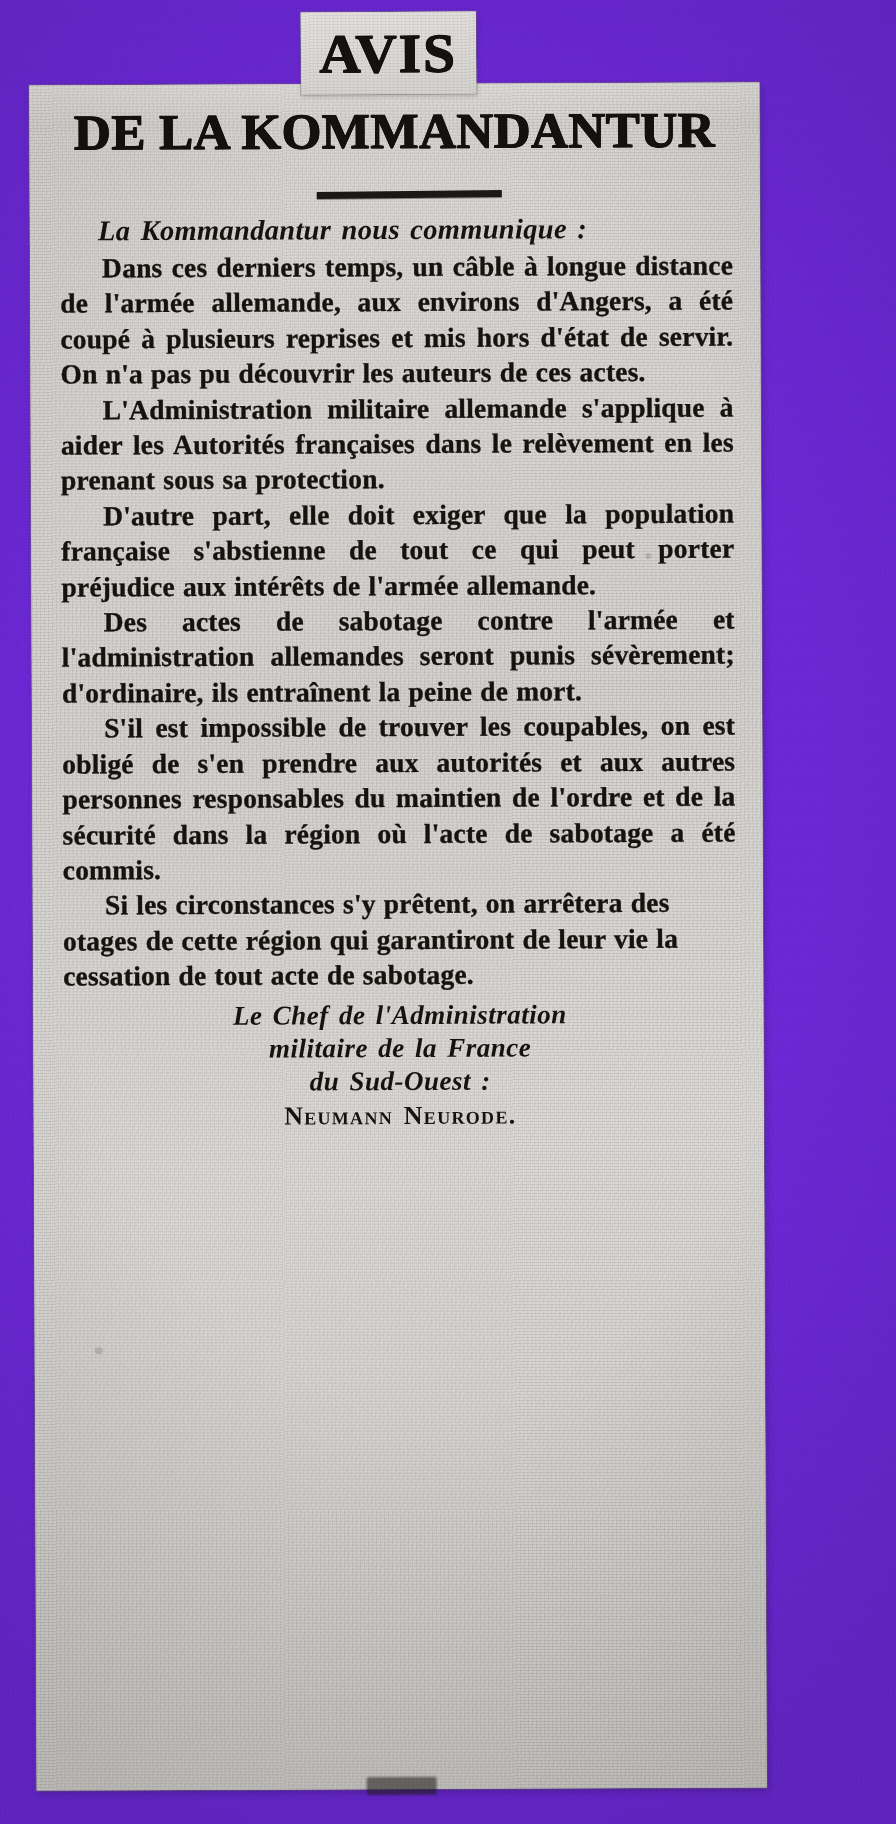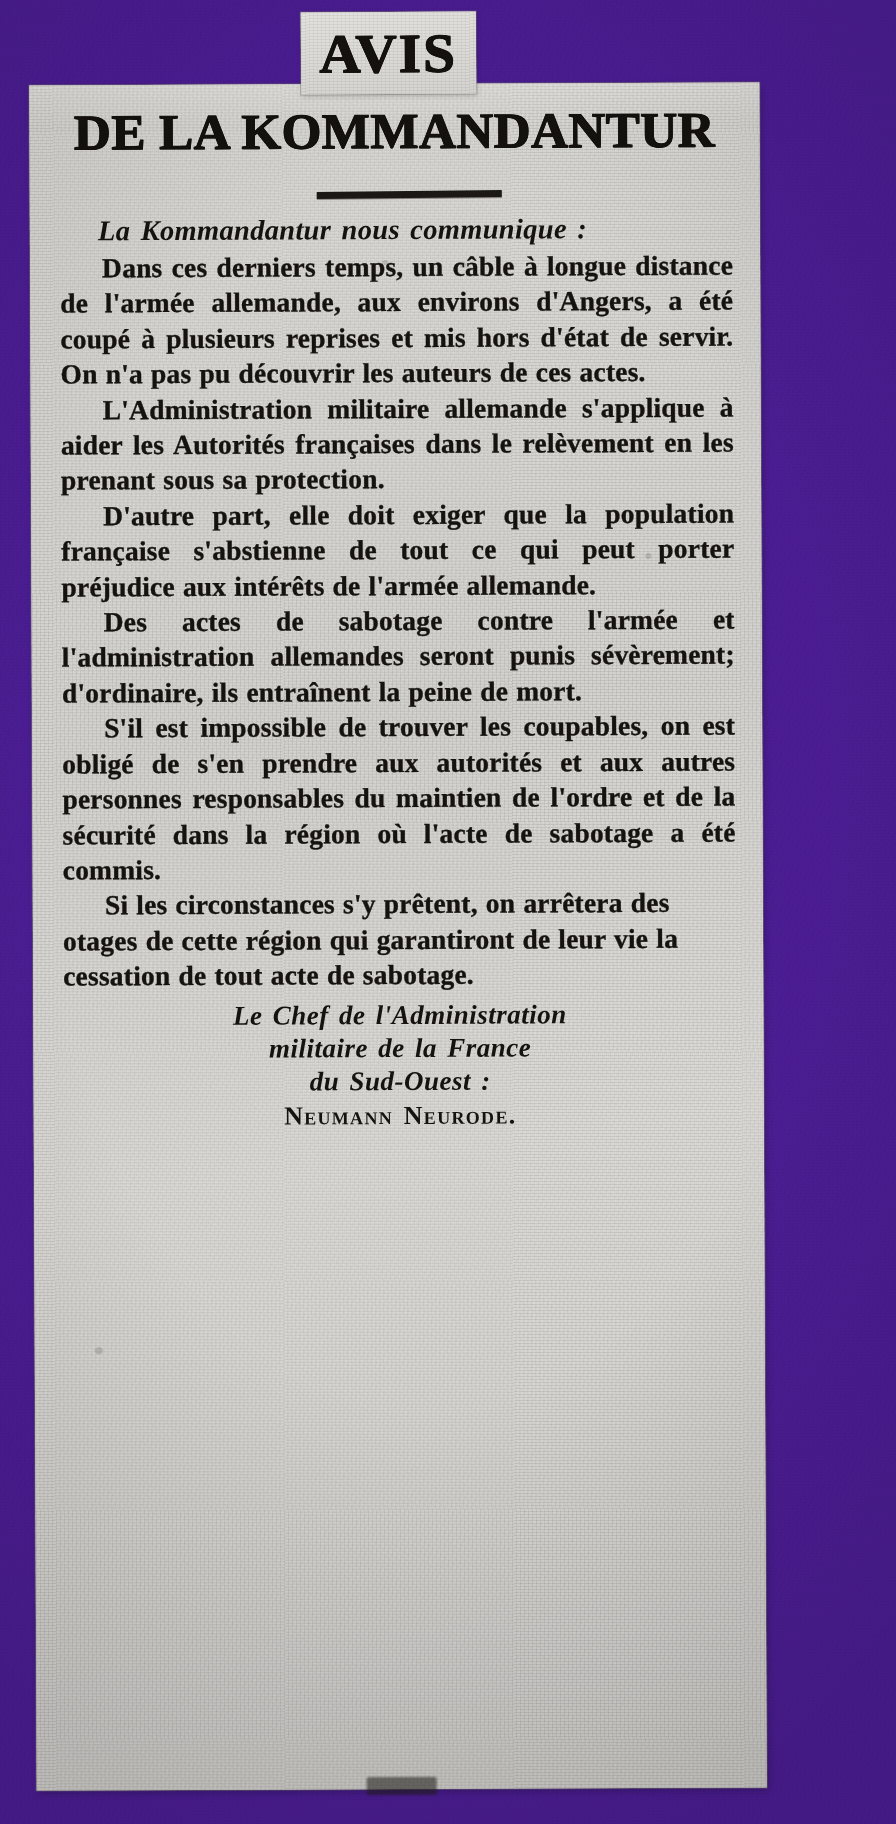--- a/index.html
+++ b/index.html
@@ -11,21 +11,21 @@
   body {
     font-family: "Liberation Serif", serif;
   }
 
   
   #page {
     position: relative;
     width: 896px;
     height: 1824px;
     overflow: hidden;
-    background: #4c1d95;
+    background: #6d28d9;
   }
 
   
   .grain {
     position: absolute;
     inset: 0;
     pointer-events: none;
     opacity: .55;
     background-image:
       repeating-linear-gradient(0deg,   rgba(0,0,0,.045) 0 1px, rgba(255,255,255,0) 1px 3px),

